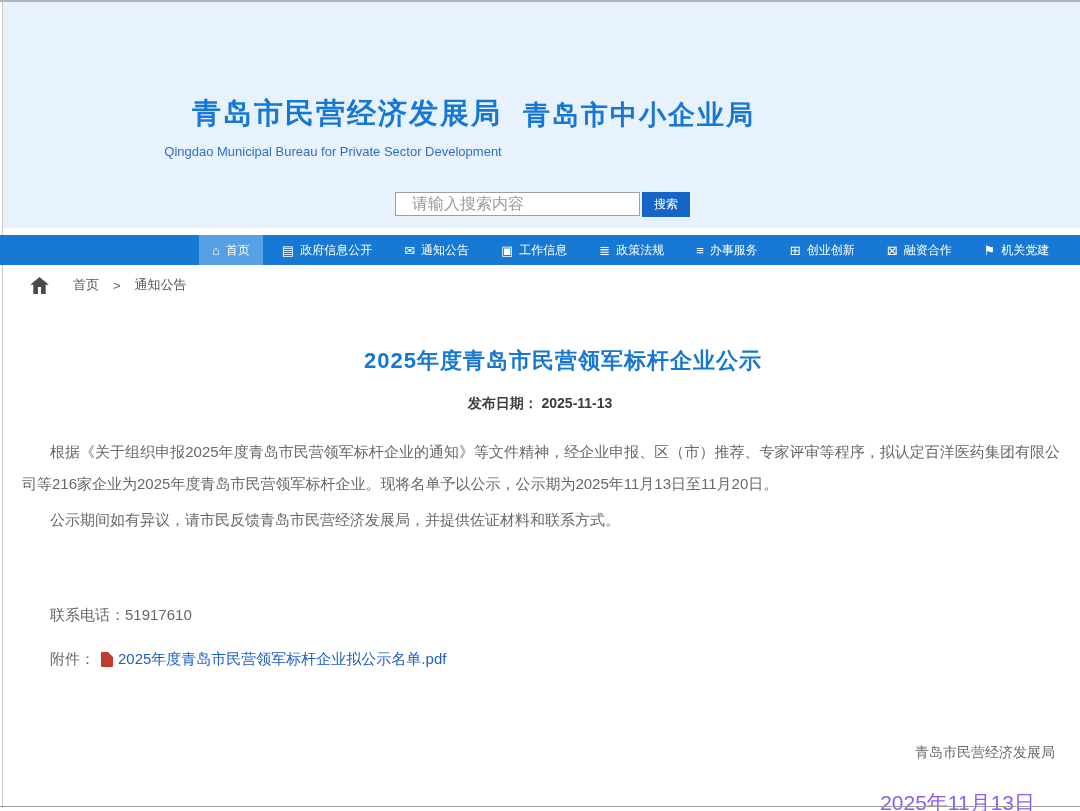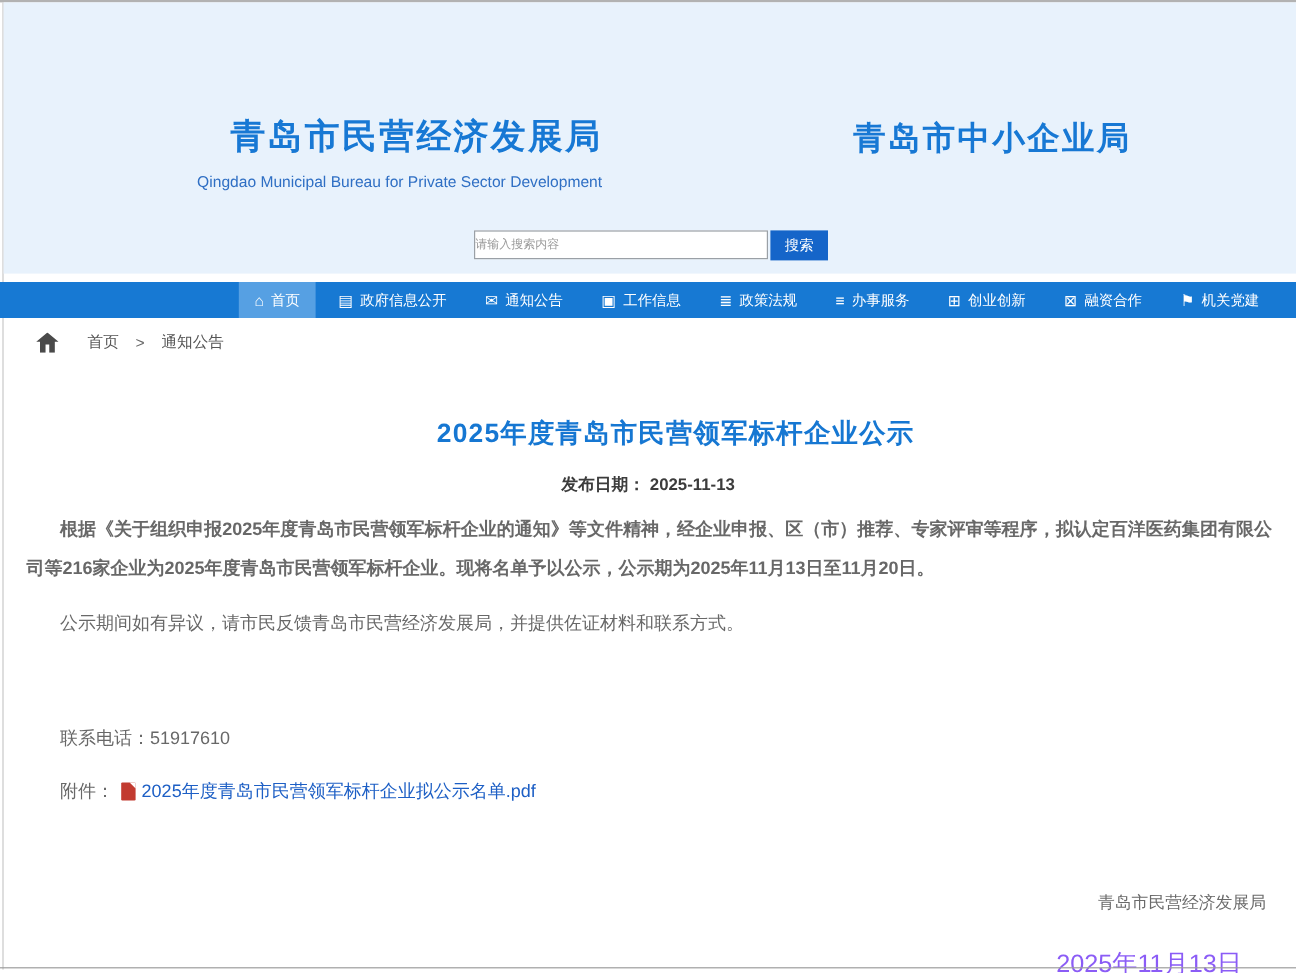--- a/index.html
+++ b/index.html
@@ -14,26 +14,26 @@
 
   
   .header { position:absolute; left:3px; top:2px; width:1077px; height:226px; background:#e8f2fc; }
   .logo { position:absolute; left:50px; top:56px; width:120px; text-align:center; }
   .logo-cn { margin-top:2px; font-size:15px; font-weight:bold; color:#1b63c4; letter-spacing:3px; }
   .logo-en { font-size:7px; font-weight:bold; color:#1b63c4; letter-spacing:1px; margin-top:1px; }
   .bureau1-name { position:absolute; left:168px; top:92px; width:352px; text-align:center;
                   font-size:29px; font-weight:bold; color:#1778d4; letter-spacing:2px; }
   .bureau1-en   { position:absolute; left:140px; top:142px; width:380px; text-align:center;
                   font-size:13px; color:#2f6fc4; }
-  .bureau2-name { position:absolute; left:520px; top:95px; width:420px; text-align:right;
+  .bureau2-name { position:absolute; left:520px; top:95px; width:420px; text-align:left;
                   font-size:27px; font-weight:bold; color:#1778d4; letter-spacing:2px; }
   .bureau2-en   { position:absolute; left:515px; top:143px; width:430px; text-align:center;
                   font-size:13px; color:#2f6fc4; }
   .search-input { position:absolute; left:392px; top:190px; width:245px; height:24px;
-                  border:1px solid #9aa0a6; background:#fff; padding:0 0; font-size:10px; color:#a21caf; }
+                  border:1px solid #9aa0a6; background:#fff; padding:0 16px; font-size:16px; color:#a21caf; }
   .search-input::placeholder { color:#9a9a9a; }
   .search-btn { position:absolute; left:639px; top:190px; width:48px; height:25px;
                 background:#1565c9; color:#fff; border:none; font-size:12px; cursor:pointer; }
 
   
   .nav { position:absolute; left:0; top:235px; width:1080px; height:30px; background:#1779d3;
          display:flex; align-items:stretch; padding-left:199px; }
   .nav-item { display:flex; align-items:center; gap:6px; padding:0 13px; margin-right:6px;
               color:#ffffff; font-size:12px; white-space:nowrap; cursor:pointer; }
   .nav-item.active { background:#56a0e3; }
@@ -45,21 +45,21 @@
   .crumb-link { margin-right:14px; cursor:pointer; }
   .crumb-sep  { margin-right:14px; color:#666; }
 
   
   .article-title { position:absolute; left:0; top:346px; width:1080px; text-align:center;
                    font-size:22px; font-weight:bold; color:#1677d2; letter-spacing:1px;padding-left:46px; }
   .article-date { position:absolute; left:0; top:395px; width:1080px; text-align:center;
                   font-size:14px; font-weight:bold; color:#3c3c3c; }
   .para { position:absolute; left:22px; width:1038px; font-size:15px; color:#686868;
           line-height:32px; text-indent:28px; text-align:justify; }
-  .para1 { top:426px;font-weight:bold; }
+  .para1 { top:436px; }
   .para2 { top:504px; }
   .contact-line { position:absolute; left:50px; top:606px; font-size:15px; color:#686868; }
   .attachment-line { position:absolute; left:50px; top:650px; font-size:15px; color:#686868;
                      display:flex; align-items:center; }
   .pdf-icon { position:relative; width:12px; height:15px; background:#c23b30; margin:0 5px 0 6px; border-radius:1px; }
   .pdf-icon::before { content:""; position:absolute; right:0; top:0; border-style:solid;
                       border-width:0 5px 5px 0; border-color:transparent #ffffff transparent transparent; }
   .attachment-link { color:#1d5fc5; cursor:pointer; text-decoration:none; }
 
   

